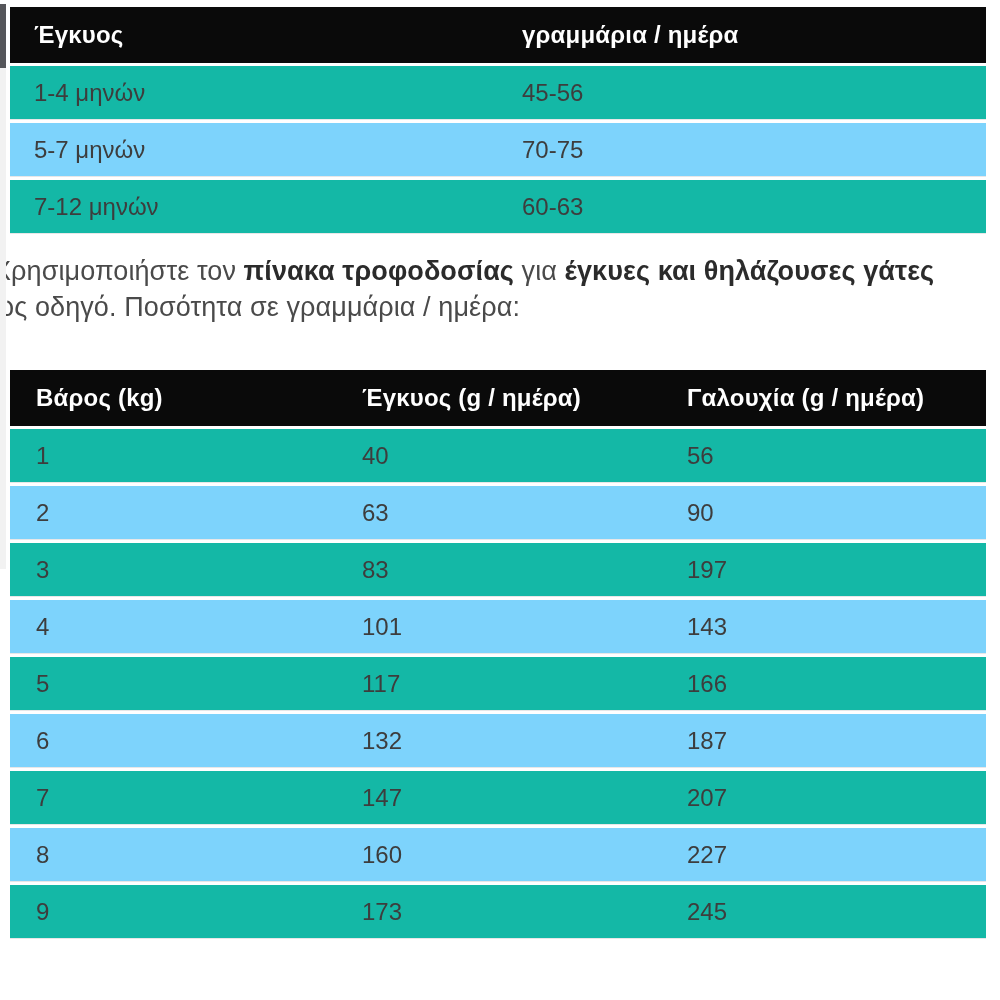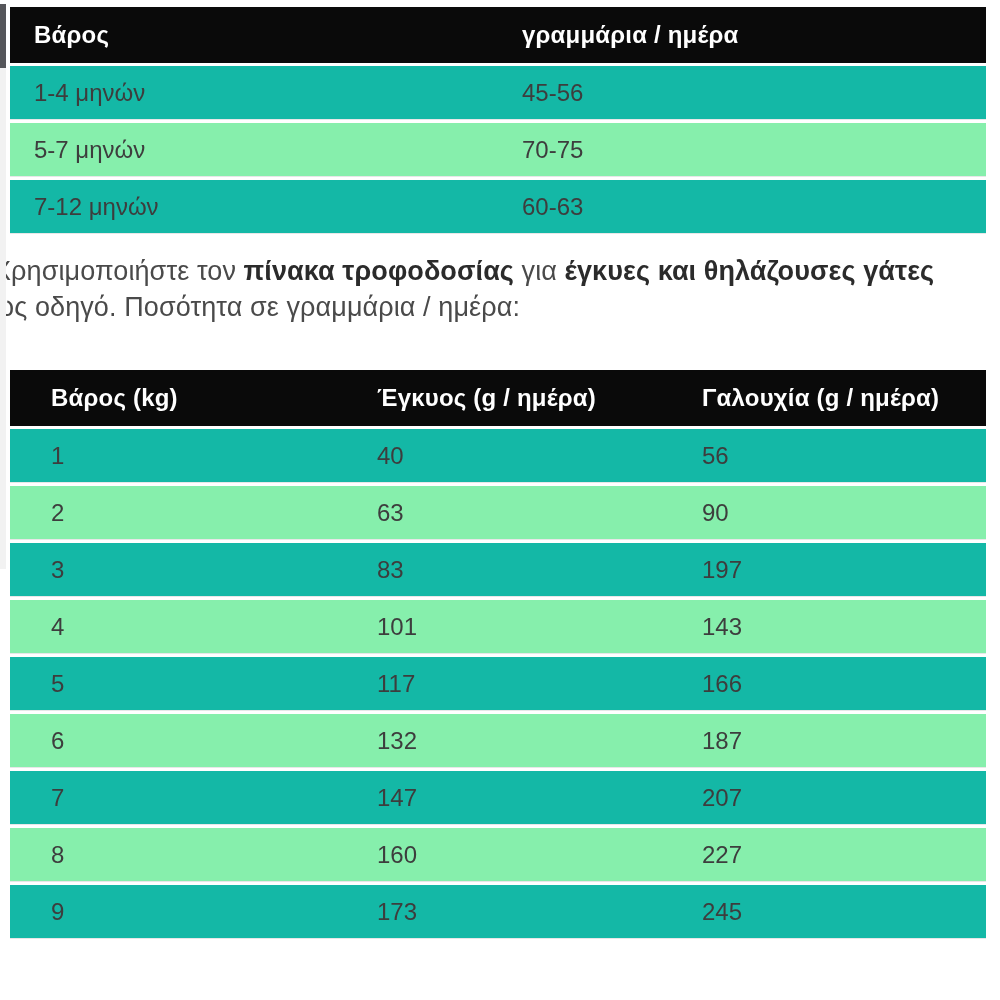--- a/index.html
+++ b/index.html
@@ -32,30 +32,30 @@
     height: 56px;
     padding: 0 6px 0 24px;
     letter-spacing: 0.2px;
     white-space: nowrap;
     overflow: hidden;
   }
   table.feed-table td {
     font-size: 24px;
     font-weight: 400;
     color: #3d3d3d;
-    background: #86efac;
+    background: #7dd3fc;
     vertical-align: middle;
     height: 53px;
     padding: 0 6px 0 24px;
     border-bottom: 1px solid #e7e7e8;
     white-space: nowrap;
     overflow: hidden;
   }
   table.feed-table tr.alt td { background: #14b8a6; }
-  table.feed-table.t2 td, table.feed-table.t2 th { padding-left: 41px; }
+  table.feed-table.t2 td, table.feed-table.t2 th { padding-left: 26px; }
 
   
   p.feeding-note {
     margin: 17px 0 0 -7px;
     width: 1004px;
     font-size: 27px;
     line-height: 35.5px;
     color: #4a4a4a;
     letter-spacing: 0.1px;
   }
@@ -87,21 +87,21 @@
 <div class="abs scroll-thumb" style="left:989; top:368; width:6px; height:64px;"></div>
 
 <div id="table-1-wrap">
   <table class="feed-table t1">
     <colgroup>
         <col style="width:50%">
         <col style="width:50%">
       </colgroup>
     <thead>
       <tr>
-        <th>Βάρος</th>
+        <th>Έγκυος</th>
         <th>γραμμάρια / ημέρα</th>
       </tr>
     </thead>
     <tbody>
       <tr class="alt">
         <td>1-4 μηνών</td>
         <td>45-56</td>
       </tr>
       <tr>
         <td>5-7 μηνών</td>

